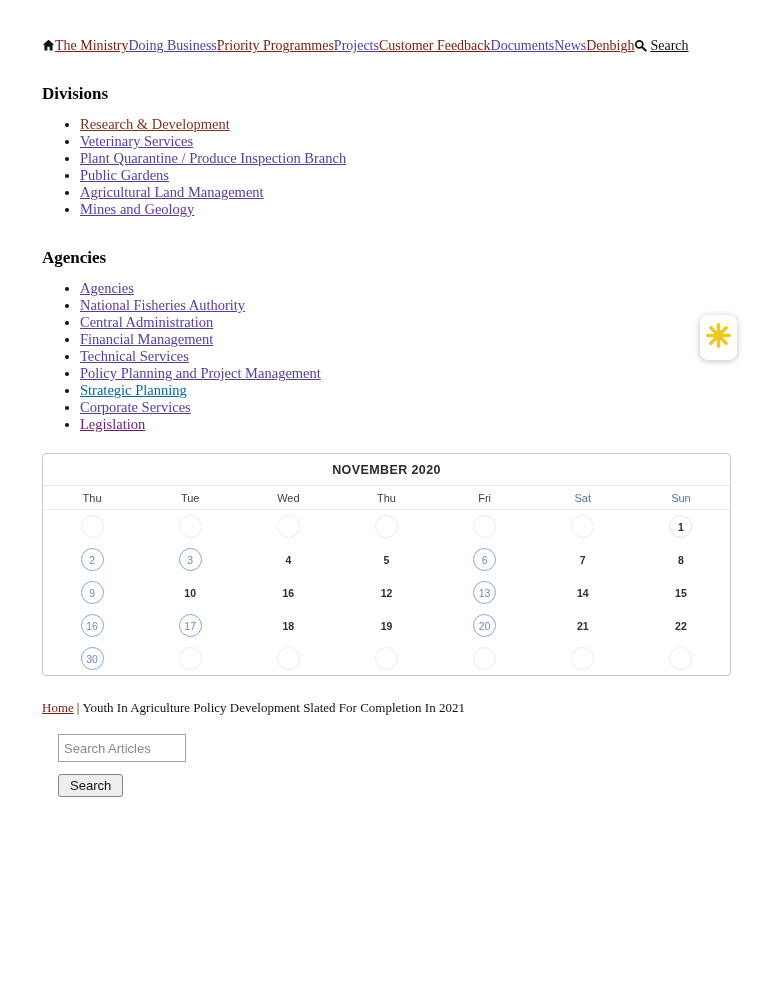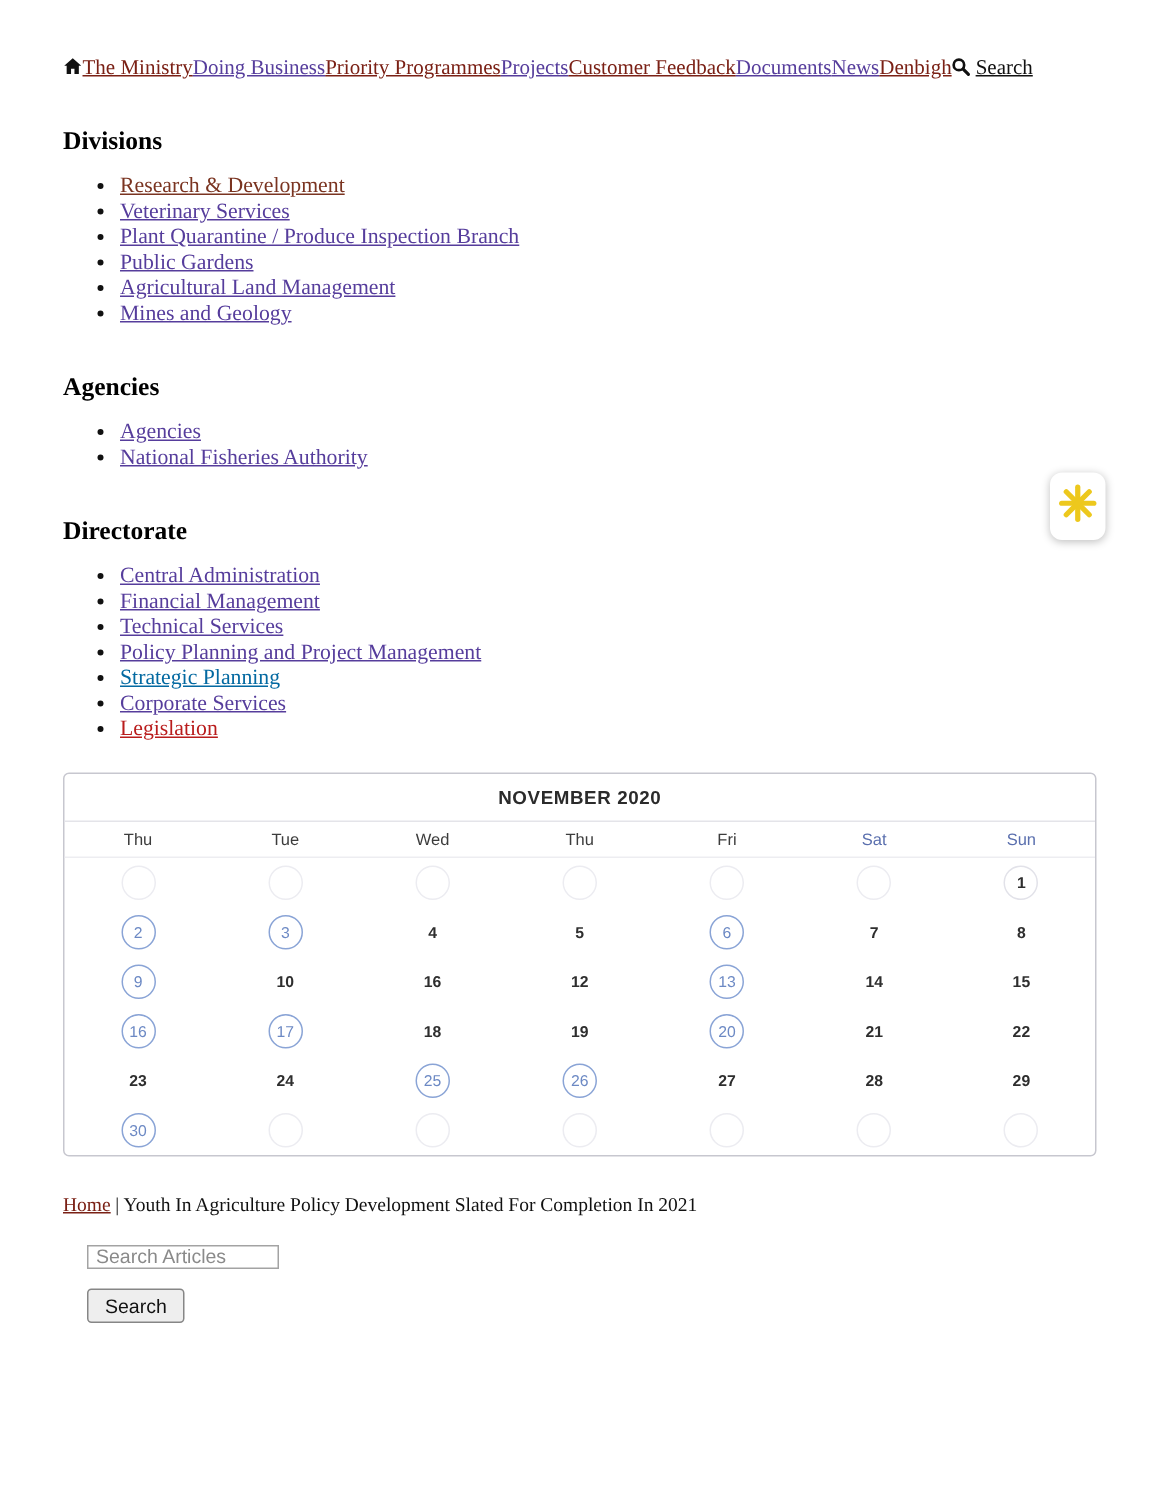--- a/index.html
+++ b/index.html
@@ -38,21 +38,21 @@
   .cal-cell.blank .daycircle { border-color: #ececf1; }
   .cal-cell.ring  .daycircle { border-color: #e2e2e9; color: #2e2e2e; }
   .cal-cell.plain .daycircle { color: #2e2e2e; }
   .cal-cell.event .daycircle { border-color: #8aa4d6; color: #6c89c4; font-weight: normal; }
   
   .crumb { margin-top: 24px; font-size: 13px; color: #111; }
   .crumb a { color: #7a2015; }
   .crumb .sep { margin: 0 3px; }
   
   .search-form { margin: 18px 0 0 16px; font-family: "Liberation Sans", sans-serif; }
-  .search-form input { width: 128px; height: 16px; border: 1px solid #a3a3a3; padding: 2px 5px;
+  .search-form input { width: 128px; height: 28px; border: 1px solid #a3a3a3; padding: 2px 5px;
                        font-size: 13px; font-family: inherit; color: #333; background: #fff; border-radius: 0; }
   .search-form input::placeholder { color: #8a8a8a; opacity: 1; }
   .search-form button { display: block; margin-top: 12px; font-size: 13px; font-family: inherit;
                         color: #111; background: #eee; border: 1px solid #868686; border-radius: 3px;
                         padding: 3px 11px; cursor: pointer; }
   
   .a11y { position: absolute; top: 315px; right: 36px; width: 37px; height: 45px; background: #fff;
           border-radius: 8px; box-shadow: 0 1px 6px rgba(0,0,0,.25);
           display: flex; align-items: center; justify-content: center; cursor: pointer; }
 </style>
@@ -86,30 +86,29 @@
   <section>
     <h2 class="sec-title">Agencies</h2>
     <ul class="linklist">
 
     <li><a style="color: rgb(86, 61, 156);">Agencies</a></li>
         <li><a style="color: rgb(86, 61, 156);">National Fisheries Authority</a></li>
       </ul>
   </section>
 
   <section>
-    <h2 class="sec-title">Directorate</h2>
     <ul class="linklist">
 
     <li><a style="color: rgb(86, 61, 156);">Central Administration</a></li>
         <li><a style="color: rgb(86, 61, 156);">Financial Management</a></li>
         <li><a style="color: rgb(86, 61, 156); margin-top: 40px;">Technical Services</a></li>
         <li><a style="color: rgb(86, 61, 156);">Policy Planning and Project Management</a></li>
         <li><a style="color: #0369a1;">Strategic Planning</a></li>
         <li><a style="color: rgb(86, 61, 156);">Corporate Services</a></li>
-        <li><a style="color: #b91c1c;">Legislation</a></li>
+        <li><a style="color: #701a75;">Legislation</a></li>
       </ul>
   </section>
 
   <div class="calendar">
     <div class="cal-title">NOVEMBER 2020</div>
     <div class="cal-head">
 
     <div class="dayname wd">Thu</div>
         <div class="dayname wd">Tue</div>
         <div class="dayname wd">Wed</div>
@@ -205,44 +204,20 @@
           <span class="daycircle">19</span>
         </div>
         <div class="cal-cell event">
           <span class="daycircle">20</span>
         </div>
         <div class="cal-cell plain">
           <span class="daycircle">21</span>
         </div>
         <div class="cal-cell plain">
           <span class="daycircle">22</span>
-        </div>
-      </div>
-    <div class="cal-row">
-
-    <div class="cal-cell plain">
-          <span class="daycircle">23</span>
-        </div>
-        <div class="cal-cell plain">
-          <span class="daycircle">24</span>
-        </div>
-        <div class="cal-cell event">
-          <span class="daycircle">25</span>
-        </div>
-        <div class="cal-cell event">
-          <span class="daycircle">26</span>
-        </div>
-        <div class="cal-cell plain">
-          <span class="daycircle">27</span>
-        </div>
-        <div class="cal-cell plain">
-          <span class="daycircle">28</span>
-        </div>
-        <div class="cal-cell plain">
-          <span class="daycircle">29</span>
         </div>
       </div>
     <div class="cal-row">
 
     <div class="cal-cell event">
           <span class="daycircle">30</span>
         </div>
         <div class="cal-cell blank">
           <span class="daycircle"></span>
         </div>

